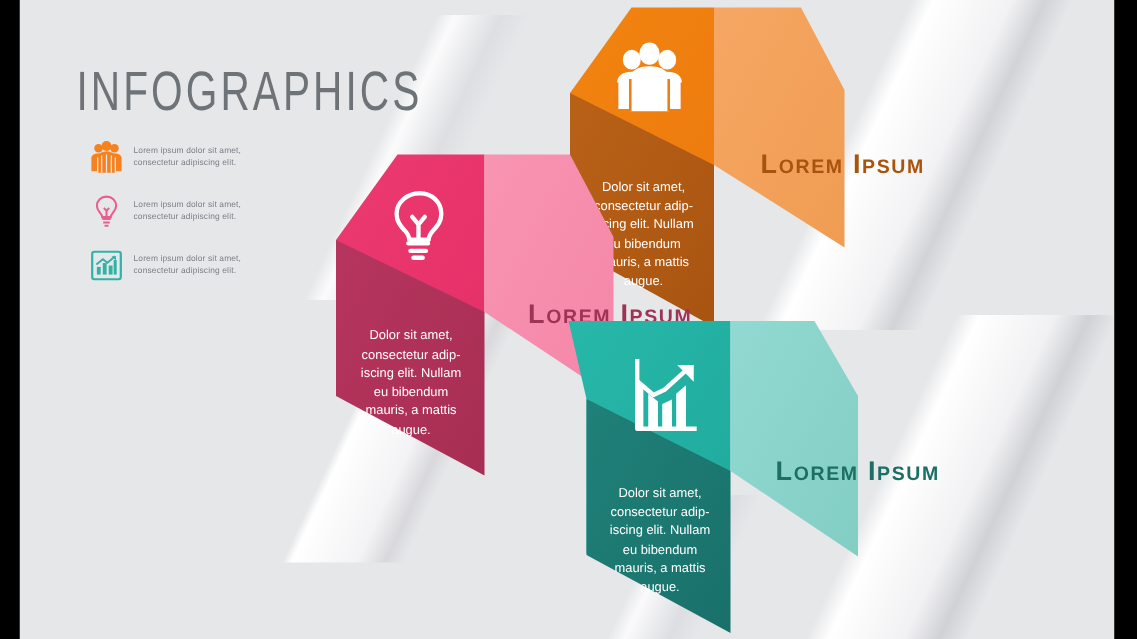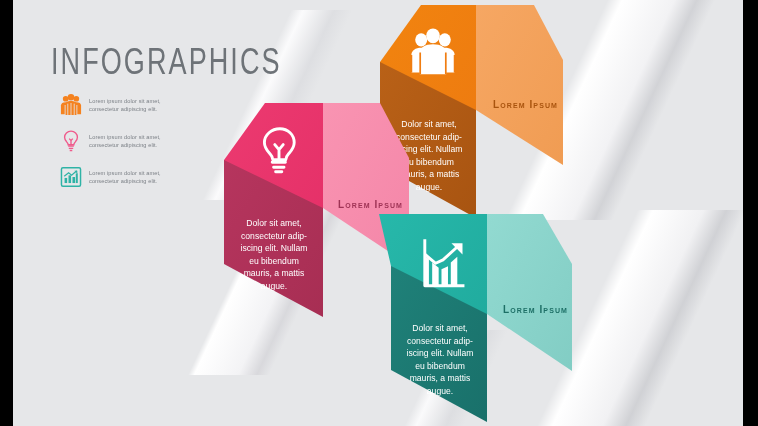--- a/index.html
+++ b/index.html
@@ -52,23 +52,23 @@
   .leg-text{font-size:5.6px;line-height:8.4px;color:#7a7f85;letter-spacing:.1px;}
   .leg-text div{white-space:nowrap;}
 
   
   .cube{position:absolute;z-index:10;}
   .face{position:absolute;left:0;top:0;}
   .face svg{display:block;overflow:visible;}
 
   .lbl{
     position:absolute;z-index:14;
-    font-size:10px;letter-spacing:1.1px;white-space:nowrap;
+    font-size:18px;letter-spacing:1.1px;white-space:nowrap;
     font-family:"Liberation Sans", sans-serif;
-    font-variant:small-caps;font-weight:700;
+    font-variant:small-caps;font-weight:700;margin-left:14px;
   }
   .body-txt{
     position:absolute;z-index:14;width:96px;
     font-size:8.6px;line-height:12.6px;color:#ffffff;
     text-align:center;white-space:pre-line;
     font-family:"Liberation Sans", sans-serif;
   }
   .ico{position:absolute;z-index:15;}
 </style>
 </head>

